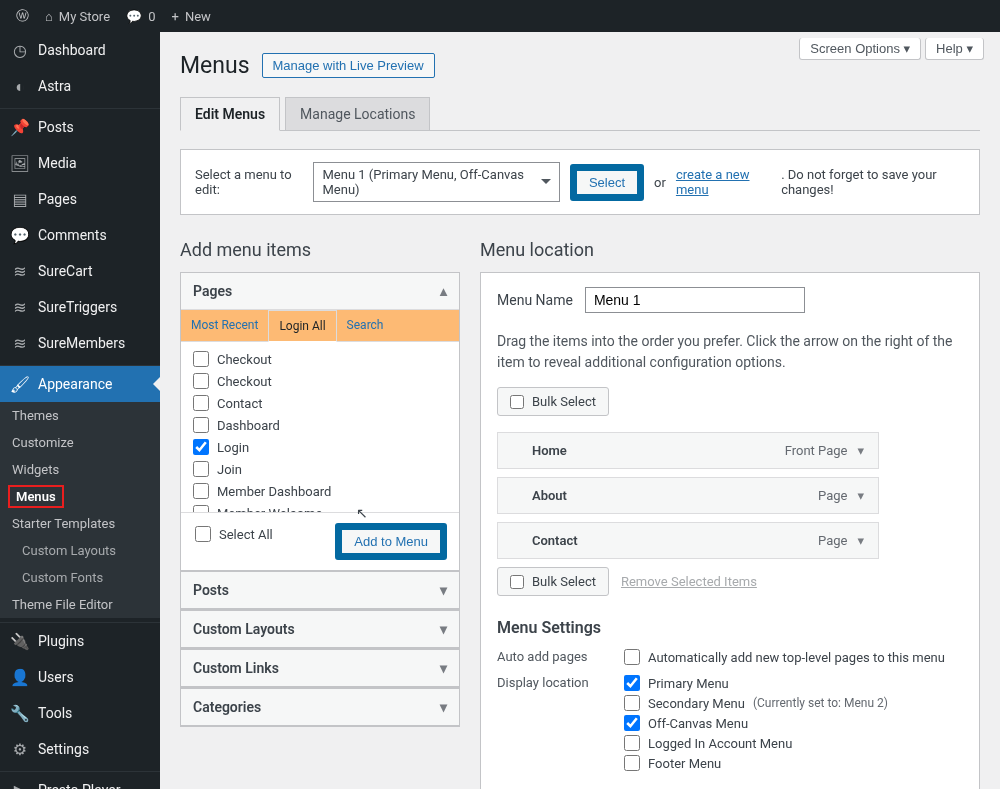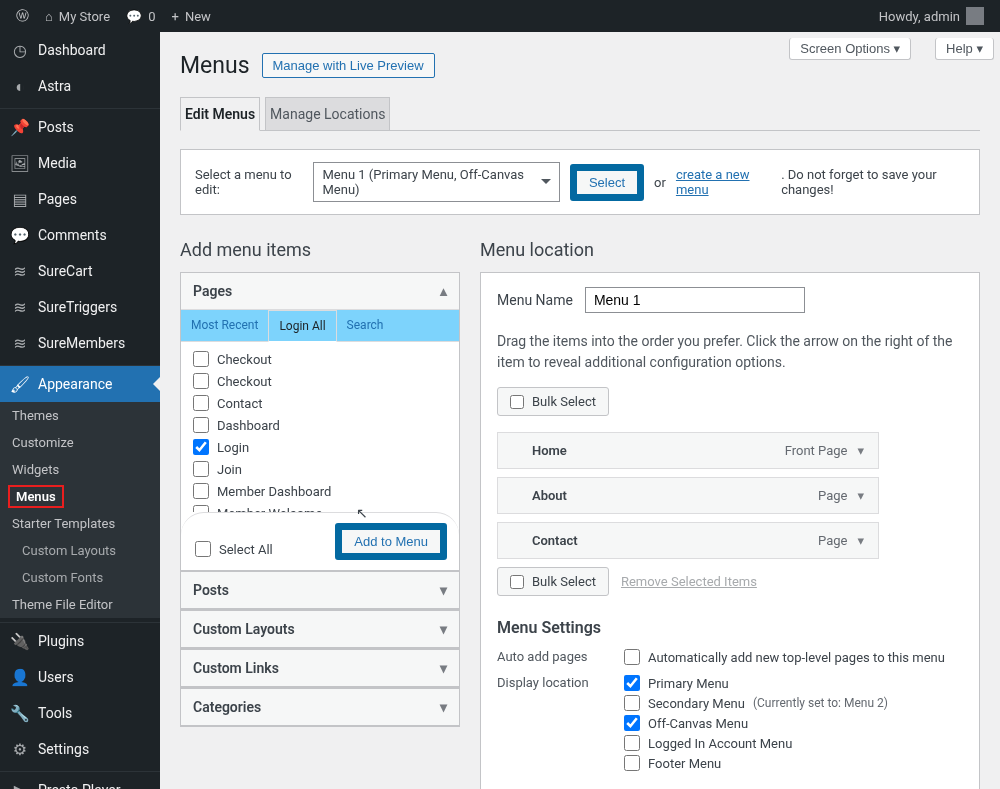--- a/index.html
+++ b/index.html
@@ -19,53 +19,53 @@
 .sidebar-item.active-parent::after { content: ""; position: absolute; right: -1px; top: 50%; transform: translateY(-50%); border: 8px solid transparent; border-right-color: #f0f0f1; }
 .sidebar-sub { background: #2c3338; }
 .sidebar-sub-item { padding: 6px 12px; color: #c3c4c7; cursor: pointer; font-size: 13px; }
 .sidebar-sub-item.current { color: #fff; font-weight: 600; border: 2px solid #e91e1e; display: inline-block; margin: 2px 8px; padding: 2px 6px; }
 .sidebar-sub-item.indent { padding-left: 22px; color: #a7aaad; }
 .sidebar-icon { width: 20px; height: 20px; display: inline-flex; align-items: center; justify-content: center; color: #a7aaad; font-size: 16px; }
 .sidebar-sep { height: 5px; background: #1d2327; border-bottom: 1px solid #2c3338; }
 
 
 .main { position: absolute; left: 160px; top: 32px; right: 0; bottom: 0; padding: 10px 20px 20px; overflow: auto; }
-.top-right { position: absolute; right: 6px; top: 6px; display: flex; gap: 24px; }
+.top-right { position: absolute; right: 16px; top: 6px; display: flex; gap: 4px; }
 .screen-btn { background: #fff; border: 1px solid #c3c4c7; padding: 3px 10px; font-size: 13px; color: #50575e; cursor: pointer; border-radius: 3px; border-top: none; }
 .page-title-row { display: flex; align-items: center; gap: 12px; margin-top: 10px; }
 h1 { font-size: 23px; font-weight: 400; color: #1d2327; }
 .header-action { border: 1px solid #2271b1; color: #2271b1; background: #f6f7f7; padding: 4px 10px; font-size: 13px; cursor: pointer; border-radius: 2px; }
 
 .nav-tabs { border-bottom: 1px solid #c3c4c7; margin-top: 18px; display: flex; }
-.nav-tab { padding: 8px 4px; background: #dcdcde; border: 1px solid #c3c4c7; border-bottom: none; margin-right: 5px; font-size: 14px; color: #50575e; cursor: pointer; }
+.nav-tab { padding: 8px 14px; background: #dcdcde; border: 1px solid #c3c4c7; border-bottom: none; margin-right: 5px; font-size: 14px; color: #50575e; cursor: pointer; }
 .nav-tab.active { background: #f0f0f1; border-bottom: 1px solid #f0f0f1; margin-bottom: -1px; color: #1d2327; font-weight: 600; }
 
 .edit-bar { background: #fff; border: 1px solid #c3c4c7; padding: 12px 14px; margin-top: 18px; display: flex; align-items: center; gap: 10px; font-size: 13px; }
 .select-menu { border: 1px solid #8c8f94; padding: 4px 26px 4px 8px; background: #fff; font-size: 13px; min-width: 240px; position: relative; }
 .select-menu::after { content: ""; position: absolute; right: 8px; top: 50%; transform: translateY(-30%); border: 5px solid transparent; border-top-color: #50575e; }
 .button-sec { border: 7px solid #0369a1; color: #2271b1; background: #f6f7f7; padding: 4px 12px; font-size: 13px; cursor: pointer; border-radius: 3px; }
 .link { color: #2271b1; text-decoration: underline; cursor: pointer; }
 
 .columns { display: flex; gap: 20px; margin-top: 24px; }
 .col-left { width: 280px; }
 .col-right { flex: 1; }
 h2 { font-size: 18px; font-weight: 400; margin-bottom: 12px; }
 
 .accordion { border: 1px solid #c3c4c7; background: #fff; margin-bottom: 0; }
 .acc-head { background: #f6f7f7; padding: 10px 12px; font-weight: 600; font-size: 14px; position: relative; cursor: pointer; border-bottom: 1px solid #dcdcde; }
 .acc-head.closed { border-bottom: 1px solid #c3c4c7; }
 .acc-arrow { position: absolute; right: 12px; top: 50%; transform: translateY(-50%); color: #787c82; }
 .acc-body { padding: 0; }
-.acc-tabs { display: flex; border-bottom: 1px solid #dcdcde; background: #7dd3fc; }
+.acc-tabs { display: flex; border-bottom: 1px solid #dcdcde; background: #fdba74; }
 .acc-tab { padding: 8px 10px; font-size: 12px; color: #2271b1; cursor: pointer; }
 .acc-tab.active { border: 1px solid #dcdcde; border-bottom: 1px solid #fff; margin-bottom: -1px; color: #1d2327; }
 .page-list { max-height: 170px; overflow-y: auto; padding: 6px 10px; }
 .check-row { display: flex; align-items: center; gap: 8px; padding: 3px 2px; font-size: 13px; }
 .check-row input[type=checkbox] { width: 16px; height: 16px; }
-.acc-foot { display: flex; align-items: flex-end; justify-content: space-between; padding: 10px 12px; border-top: 1px solid #dcdcde; border-radius: 23px; }
+.acc-foot { display: flex; align-items: flex-start; justify-content: space-between; padding: 10px 12px; border-top: 1px solid #dcdcde; }
 
 .menu-frame { border: 1px solid #c3c4c7; background: #fff; padding: 14px 16px 18px; }
 .menu-name-row { display: flex; align-items: center; gap: 12px; }
 .menu-name-row label { font-size: 14px; }
 .menu-name-input { border: 1px solid #8c8f94; padding: 4px 8px; font-size: 14px; width: 220px; }
 .hint { font-size: 14px; color: #50575e; margin-top: 18px; line-height: 1.5; }
 .bulk-btn { display: inline-flex; align-items: center; gap: 8px; border: 1px solid #c3c4c7; background: #f6f7f7; padding: 6px 12px; margin-top: 14px; font-size: 13px; cursor: pointer; border-radius: 3px; }
 .bulk-btn input { width: 14px; height: 14px; }
 
 .menu-items { margin-top: 16px; }
@@ -98,26 +98,20 @@
         <span>⌂</span>
         <span>My Store</span>
       </div>
     <div class="admin-bar-item">
         <span>💬</span>
         <span>0</span>
       </div>
     <div class="admin-bar-item">
         <span>+</span>
         <span>New</span>
-      </div>
-  </div>
-  <div class="admin-bar-right">
-    <div class="admin-bar-item">
-        <span>Howdy, admin</span>
-        <span class="avatar"></span>
       </div>
   </div>
 </div>
 
 <div class="sidebar">
   <div class="sidebar-item">
       <span class="sidebar-icon">◷</span>
       <span>Dashboard</span>
     </div>
   <div class="sidebar-item">

